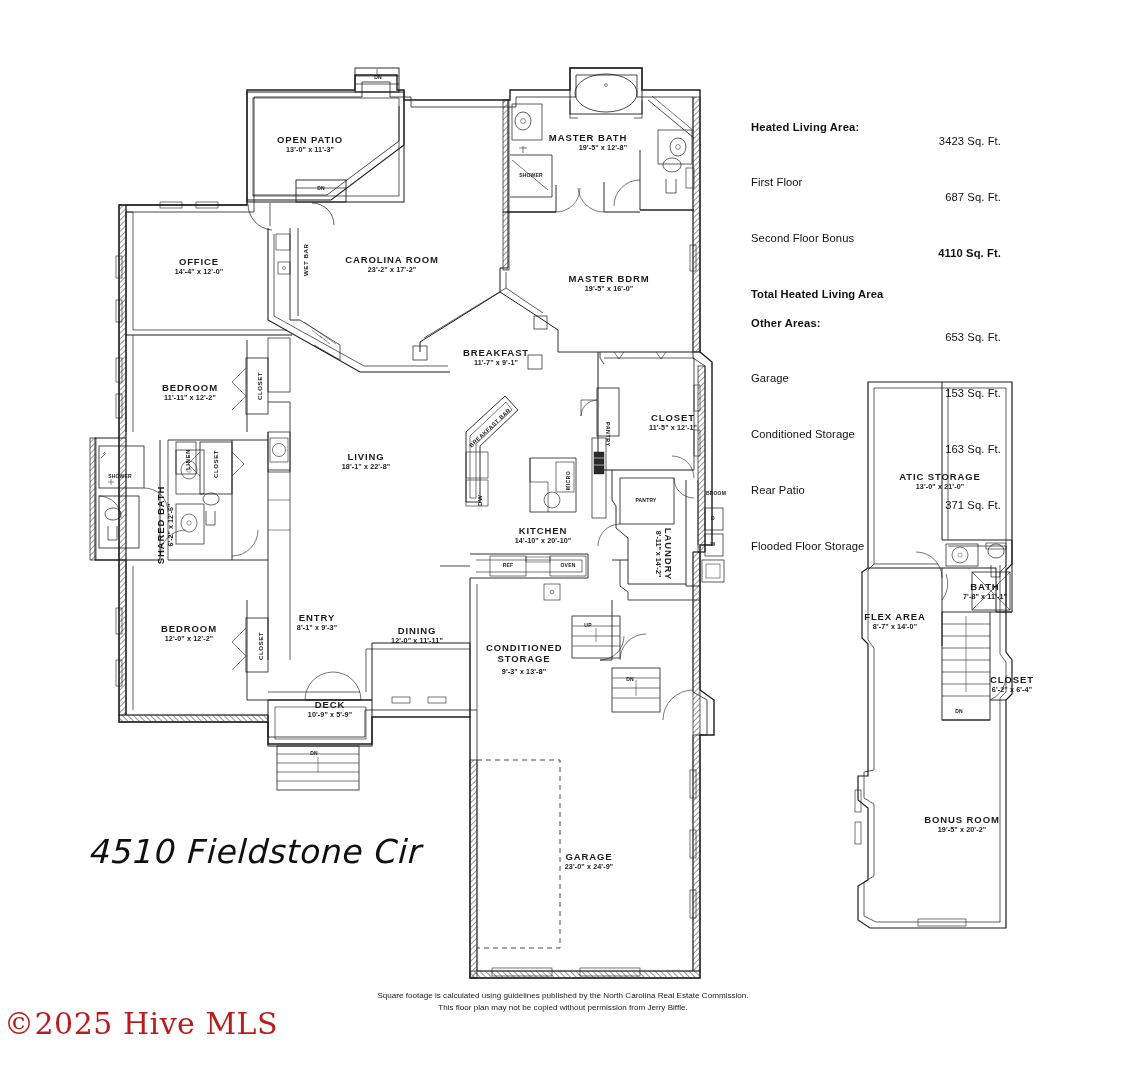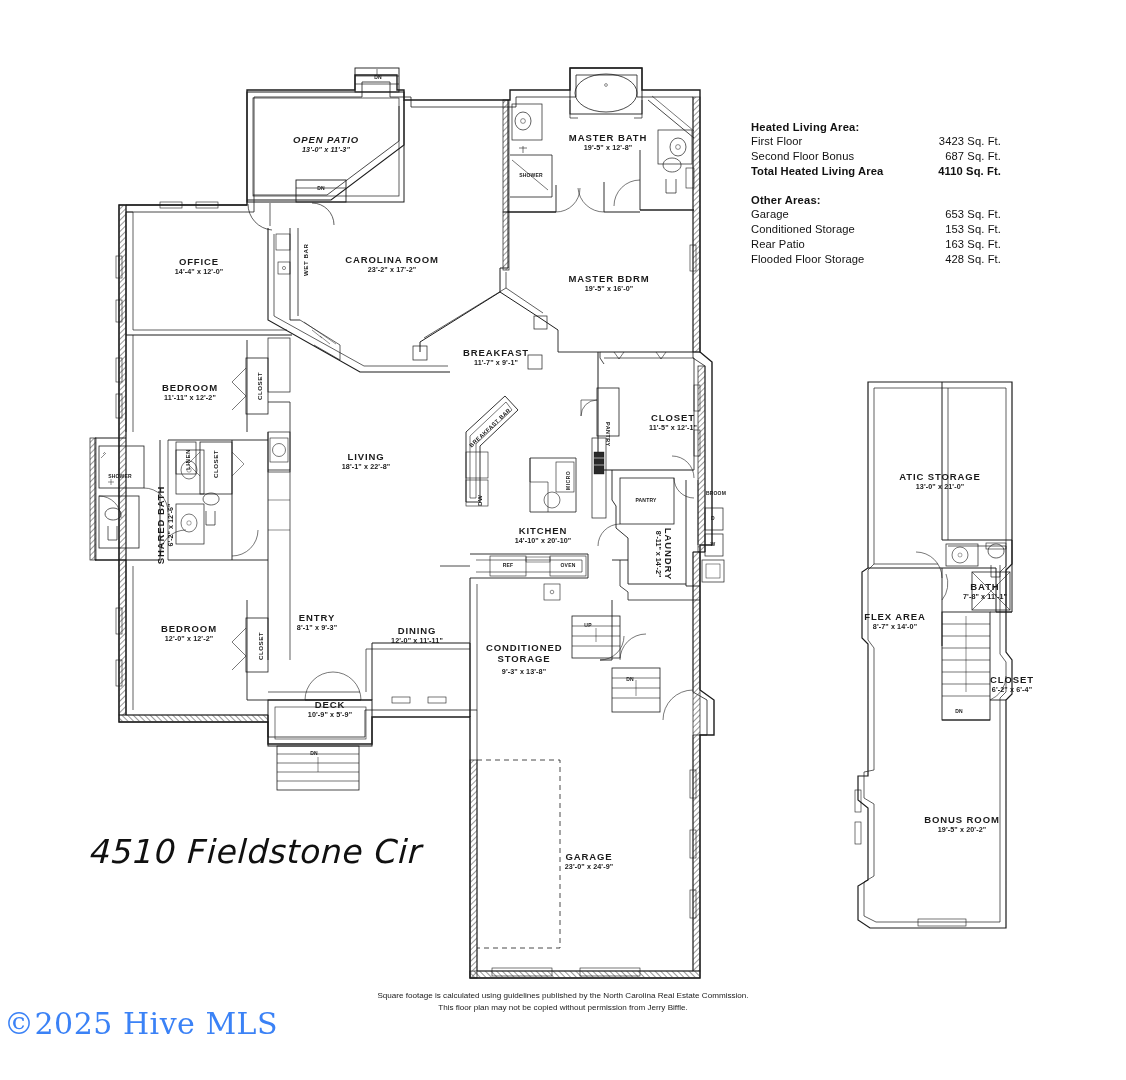--- a/index.html
+++ b/index.html
@@ -96,21 +96,21 @@
   #area-summary .blk-title {
     font-weight: 700;
     letter-spacing: 0.2px;
     margin-bottom: 1px;
   }
   #area-summary .arow {
     display: flex;
     justify-content: space-between;
     line-height: 15.2px;
   }
-  #area-summary .arow .lbl { letter-spacing: 0.1px; }
+  #area-summary .arow .lbl { letter-spacing: 0.1px; margin-top: 41px; }
   #area-summary .arow .val {
     text-align: right;
     min-width: 86px;
     letter-spacing: 0.1px;
   }
   #area-summary .arow.total .lbl,
   #area-summary .arow.total .val { font-weight: 700; }
   #area-summary .gap { height: 14px; }
 
   
@@ -141,21 +141,21 @@
   #disclaimer div { display: block; }
 
   
   #mls-watermark {
     position: absolute;
     left: 4px;
     top: 1006px;
     font-family: "DejaVu Serif", serif;
     font-size: 30px;
     letter-spacing: 0.5px;
-    color: #3b82f6;
+    color: #b91c1c;
   }
 </style>
 </head>
 <body>
 
 <div id="plan-root">
 
   <svg class="plan-svg" viewBox="0 0 1126 1080">
     <defs>
       <pattern id="wallhatch" width="4" height="4" patternTransform="rotate(45)" patternUnits="userSpaceOnUse">
@@ -538,26 +538,26 @@
       <path d="M868,640 L868,776" stroke-width="0.0"></path>
 
       <rect x="855" y="790" width="6" height="22" stroke-width="0.6"></rect>
       <rect x="855" y="822" width="6" height="22" stroke-width="0.6"></rect>
 
       <rect x="918" y="919" width="48" height="7" stroke-width="0.6"></rect>
 
     </g>
   </svg>
 
-  <div class="txt room-label" style="left:326px; top:135px;font-style:italic;">
+  <div class="txt room-label" style="left:310px; top:135px;">
     <span class="rname">OPEN PATIO</span>
     <span class="rdim">13'-0" x 11'-3"</span>
   </div>
 
-  <div class="txt room-label" style="left:608px; top:133px;">
+  <div class="txt room-label" style="left:588px; top:133px;text-align:right;">
     <span class="rname">MASTER BATH</span>
     <span class="rdim">19'-5" x 12'-8"</span>
   </div>
 
   <div class="txt room-label" style="left:199px; top:257px;">
     <span class="rname">OFFICE</span>
     <span class="rdim">14'-4" x 12'-0"</span>
   </div>
 
   <div class="txt room-label" style="left:392px; top:255px;">
@@ -708,21 +708,21 @@
     <div class="arow">
       <span class="lbl">Conditioned Storage</span>
       <span class="val">153 Sq. Ft.</span>
     </div>
     <div class="arow">
       <span class="lbl">Rear Patio</span>
       <span class="val">163 Sq. Ft.</span>
     </div>
     <div class="arow">
       <span class="lbl">Flooded Floor Storage</span>
-      <span class="val">428 Sq. Ft.</span>
+      <span class="val">371 Sq. Ft.</span>
     </div>
   </div>
 
   <div id="address-title">4510 Fieldstone Cir</div>
 
   <div id="disclaimer">
     <div>Square footage is calculated using guidelines published by the North Carolina Real Estate Commission.</div>
     <div>This floor plan may not be copied without permission from Jerry Biffle.</div>
   </div>
 

